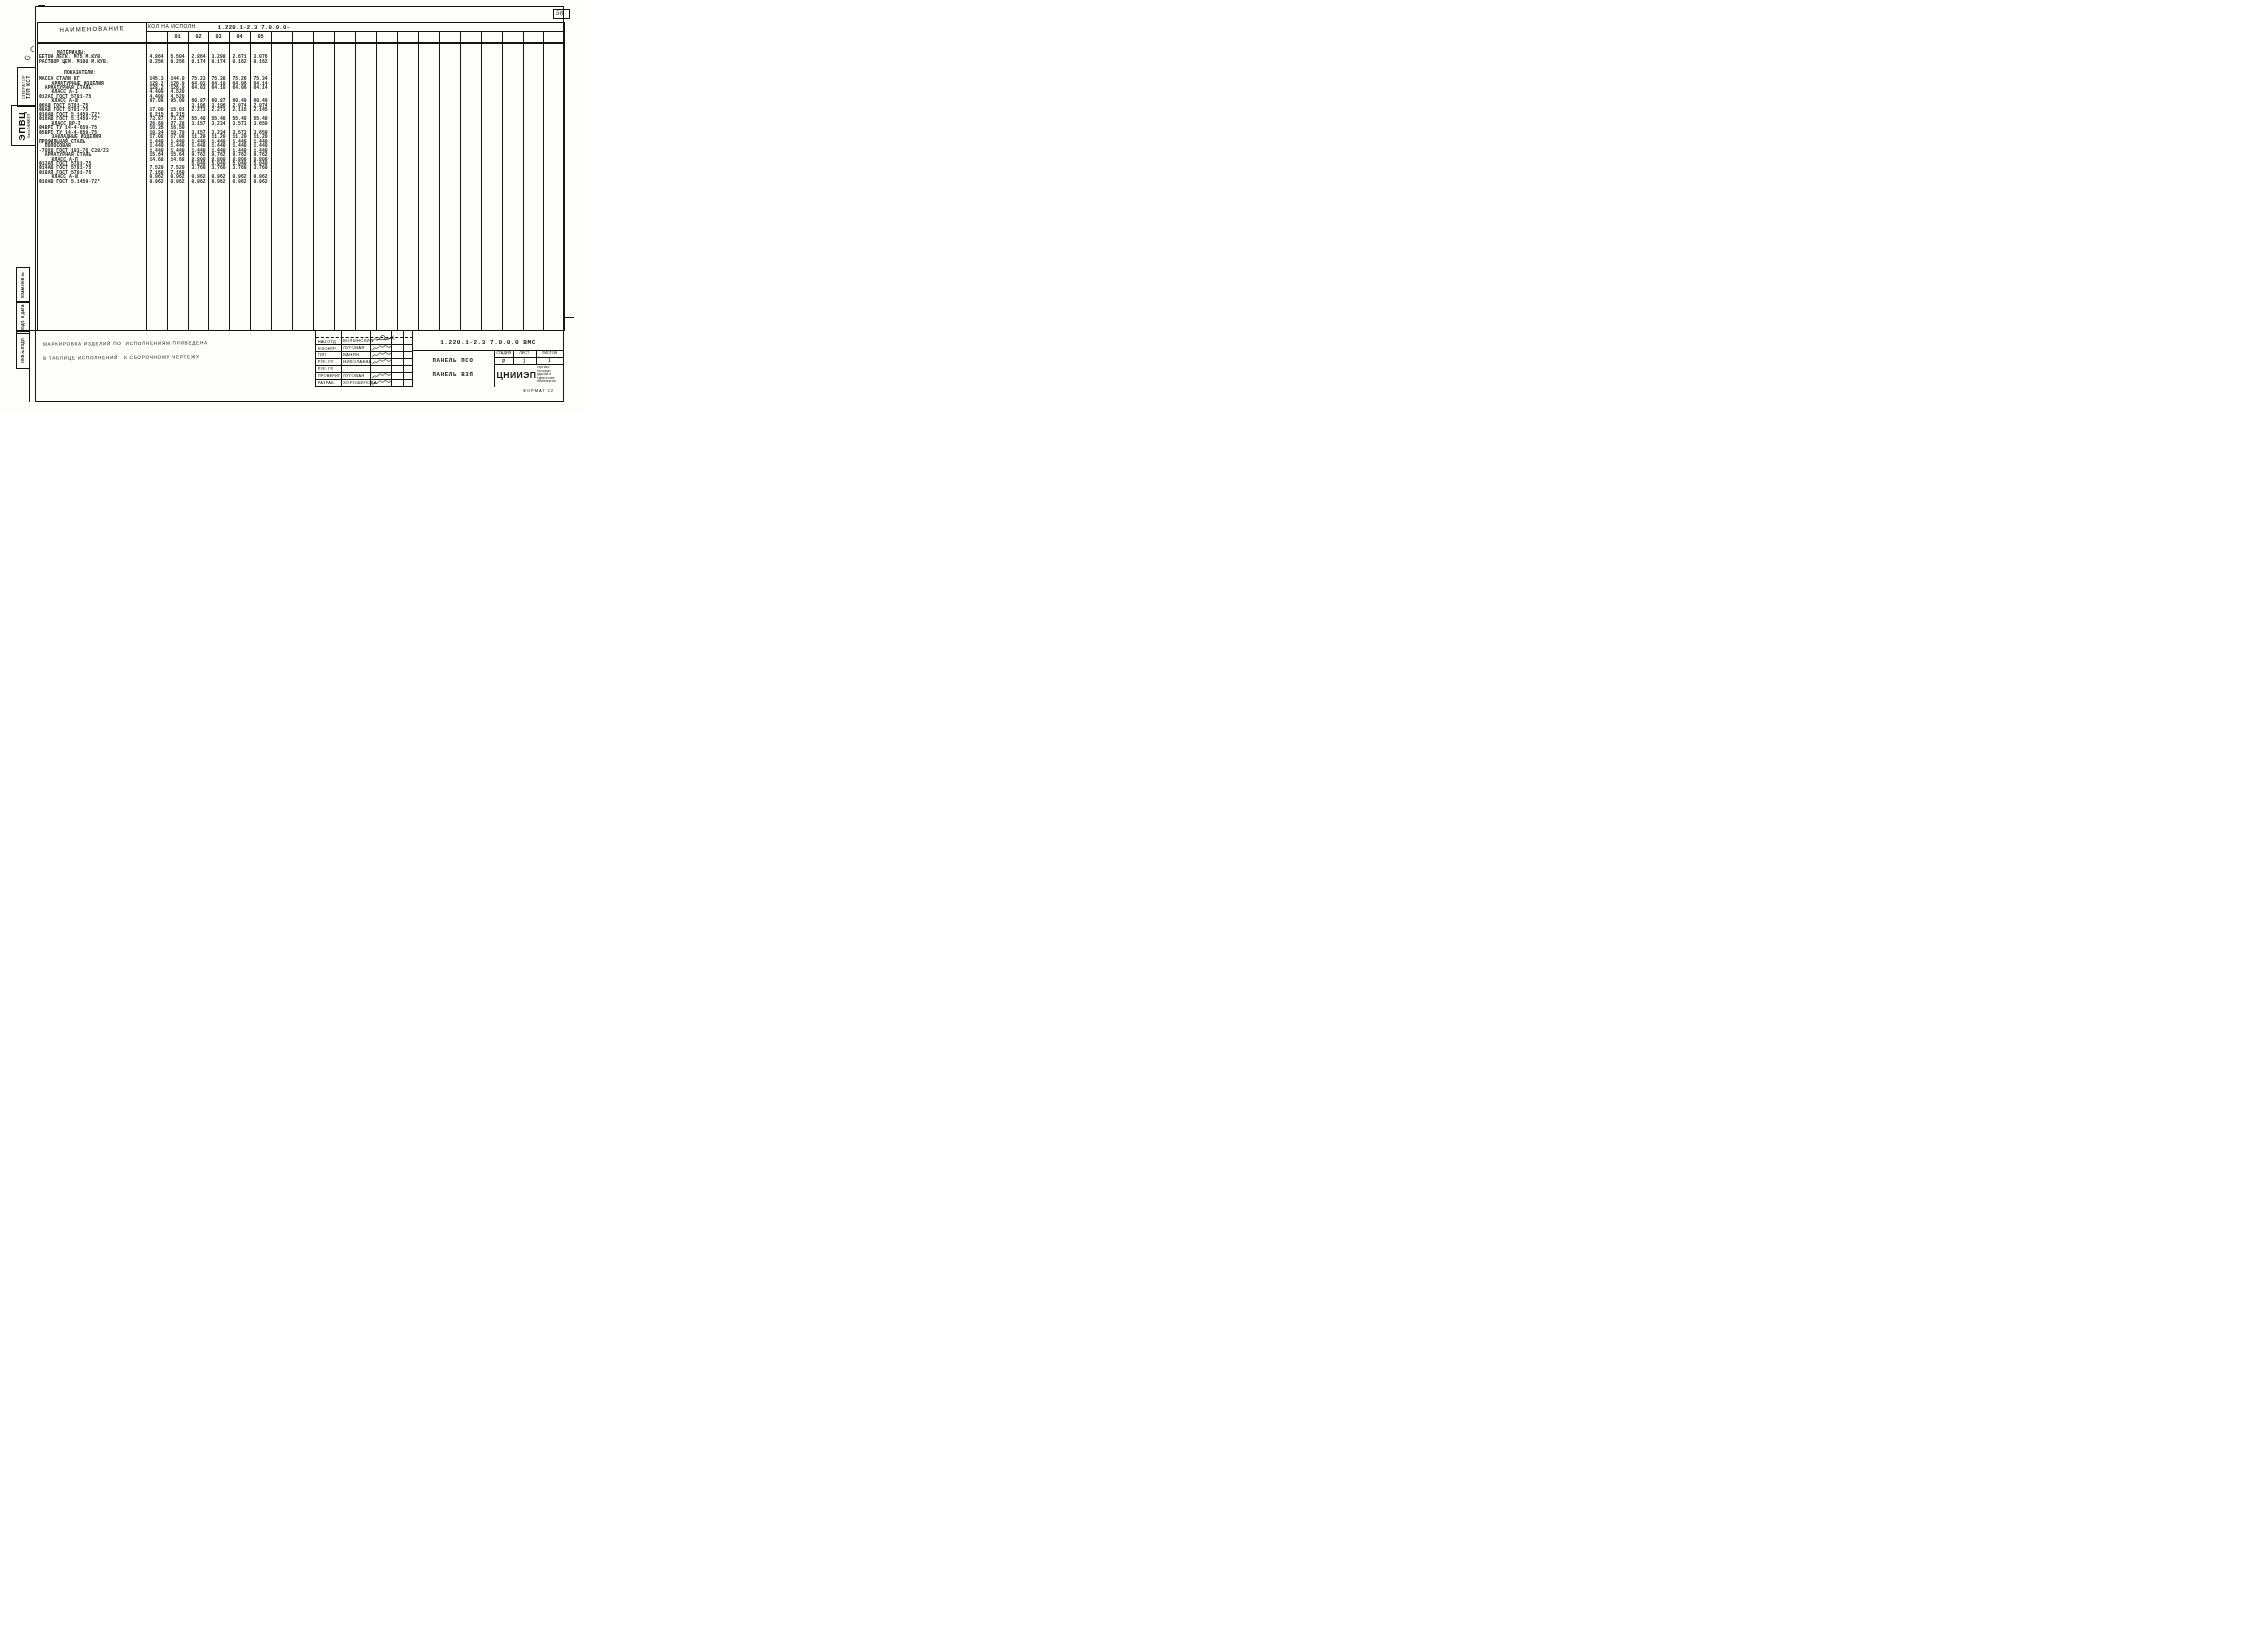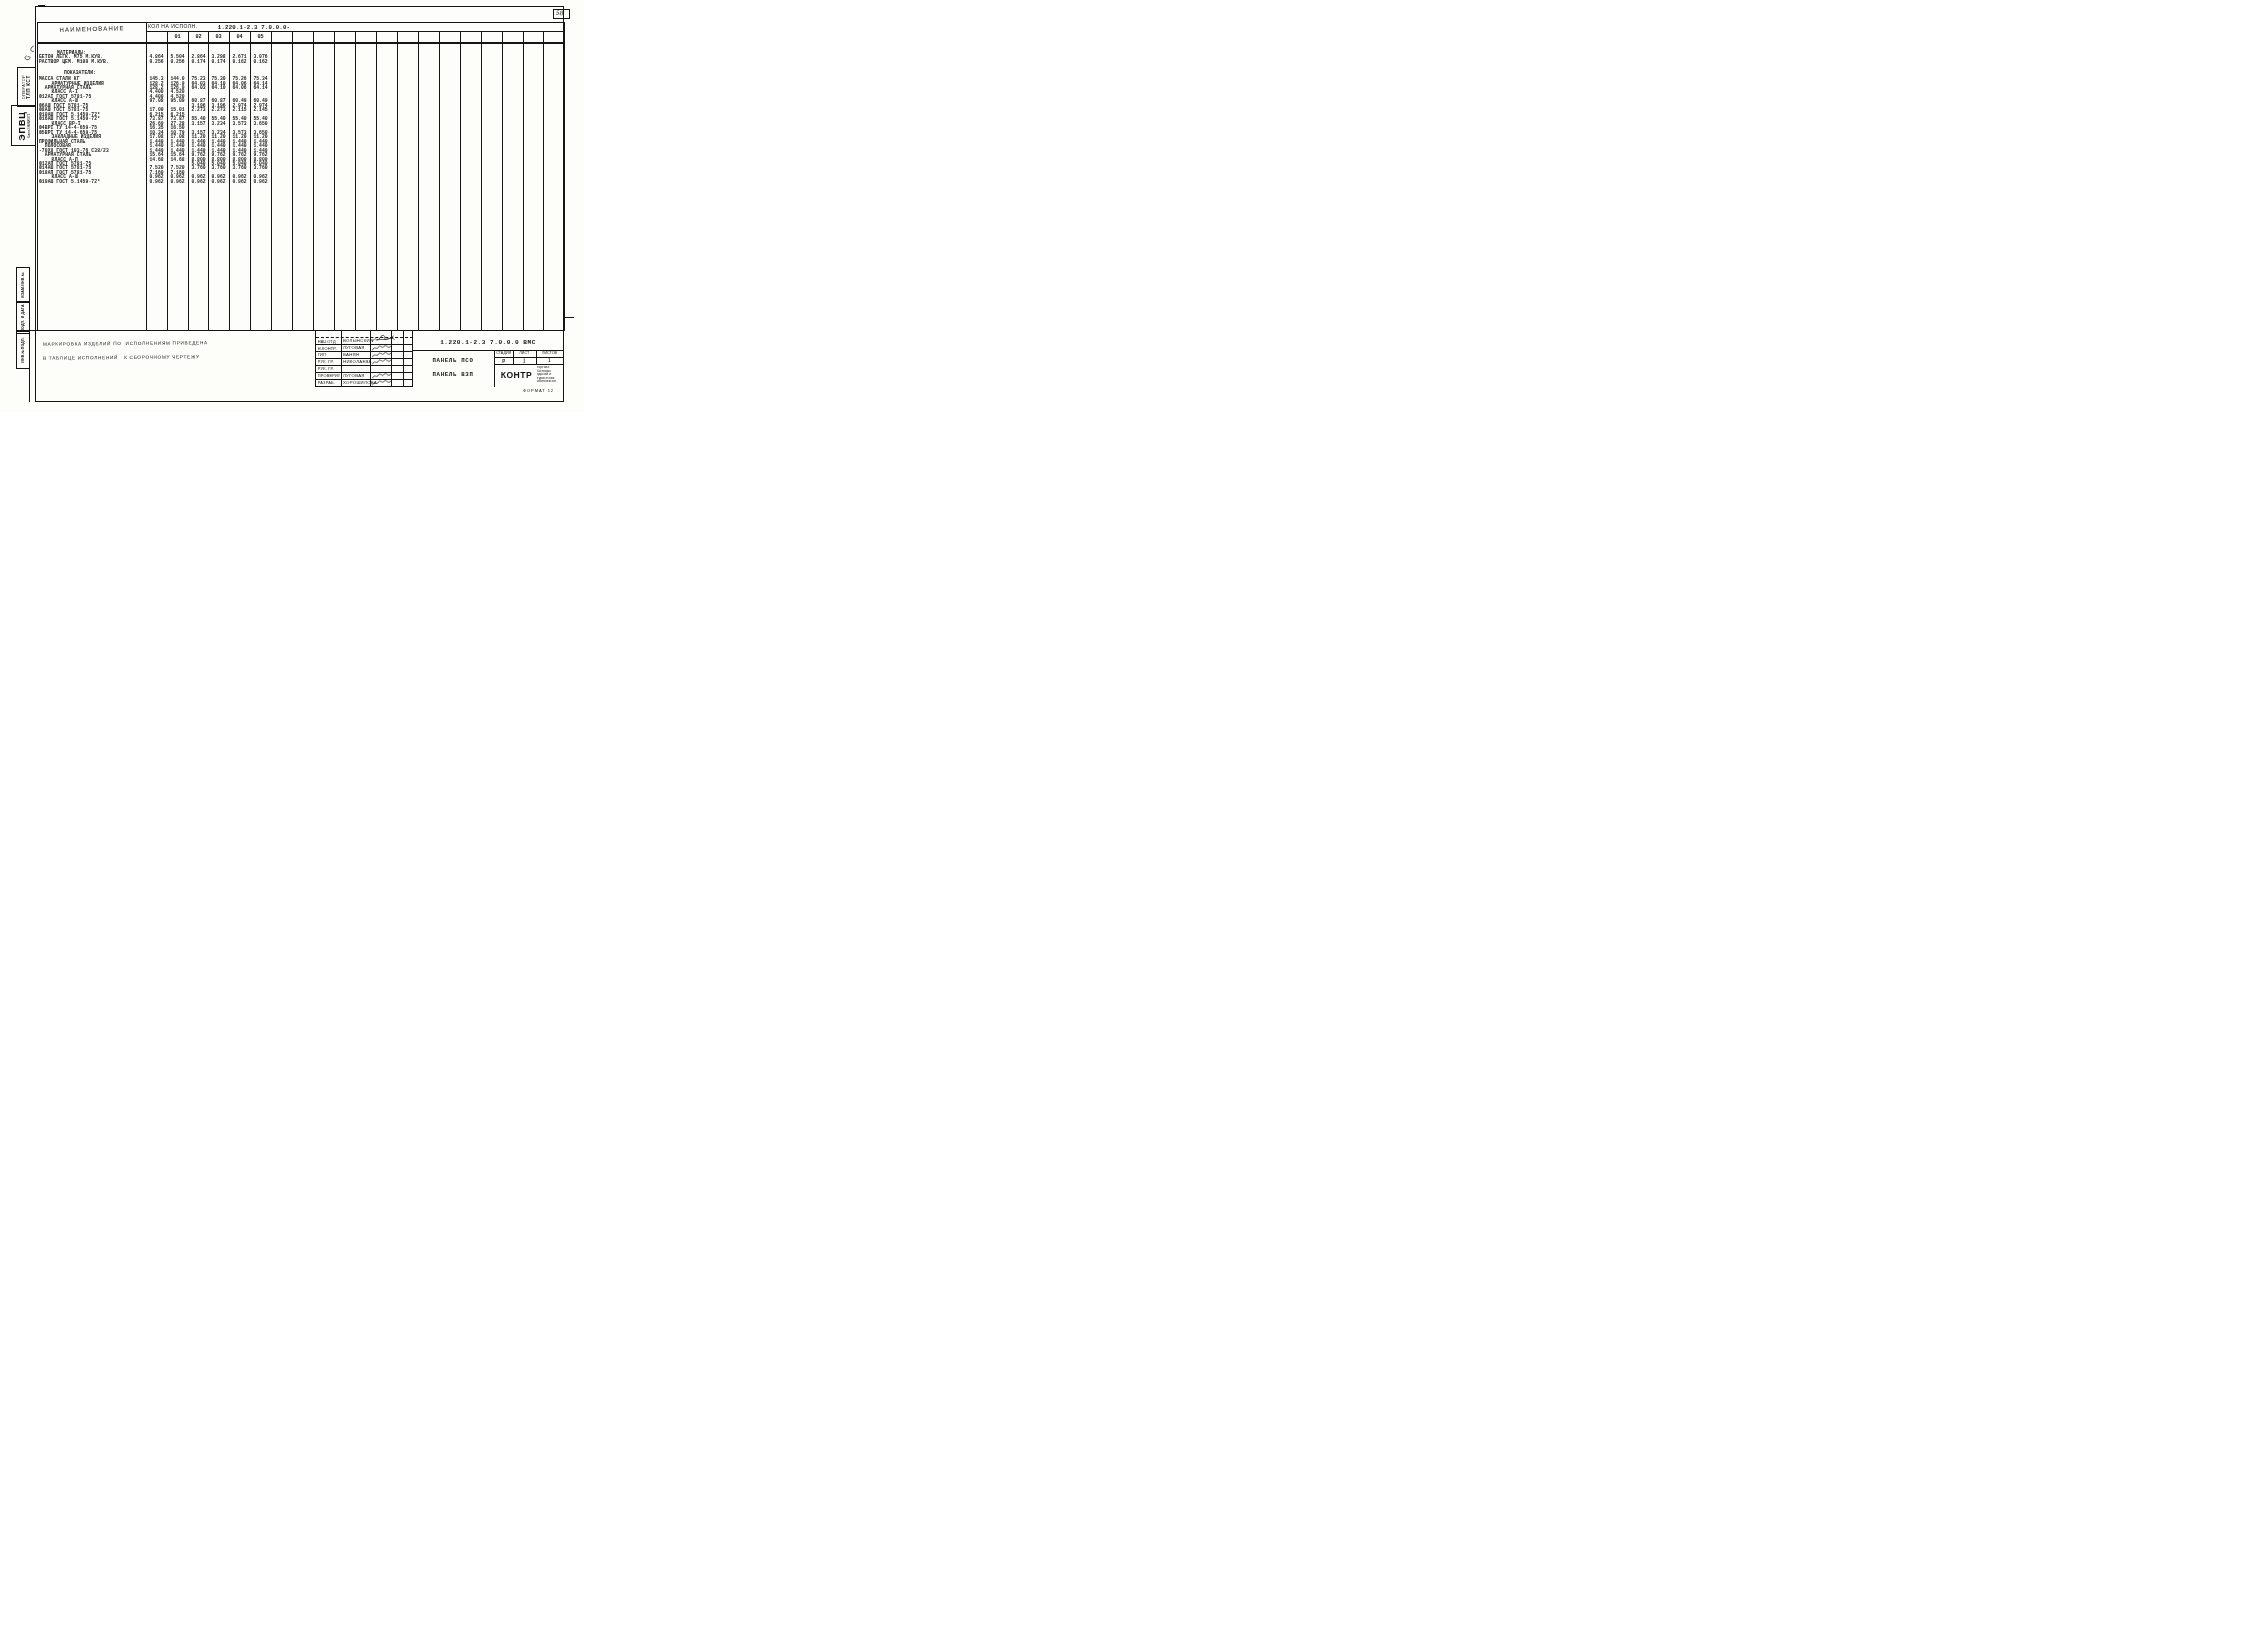--- a/index.html
+++ b/index.html
@@ -429,21 +429,21 @@
   <div class="abs sans" style="left:536px;top:351px;width:27px;text-align:center;font-size:3.7px;">ЛИСТОВ</div>
   <div class="vline" style="left:513px;top:350px;height:14.5px;"></div>
   <div class="vline" style="left:536px;top:350px;height:14.5px;"></div>
   <div class="hline" style="left:494px;top:357px;width:70px;"></div>
 
   <div class="abs sans" style="left:494px;top:359px;width:19.4px;text-align:center;font-size:4.5px;font-weight:600;">Р</div>
   <div class="abs hand" style="left:513px;top:358px;width:22.6px;text-align:center;font-size:5.9px;transform:rotate(-10deg);">1</div>
   <div class="abs hand" style="left:536px;top:357px;width:27px;text-align:center;font-size:5.9px;transform:rotate(-12deg);">1</div>
   <div class="hline" style="left:494px;top:364px;width:70px;height:0.9px;"></div>
 
-  <div class="abs sans" style="left:495px;top:370px;width:43px;text-align:center;font-size:8.6px;font-weight:600;letter-spacing:0.5px;">КОНТР</div>
+  <div class="abs sans" style="left:495px;top:370px;width:43px;text-align:center;font-size:8.6px;font-weight:600;letter-spacing:0.5px;">ЦНИИЭП</div>
   <div class="abs sans small-org" id="org-branch" style="left:537px;top:366px;width:26px;">
       <div>торгово</div>
       <div>бытовых</div>
       <div>зданий и</div>
       <div>туристских</div>
       <div>комплексов</div>
     </div>
 
   <div class="abs sans" style="left:516px;top:388px;width:45px;text-align:center;font-size:4.1px;letter-spacing:0.9px;">ФОРМАТ 12</div>
 

